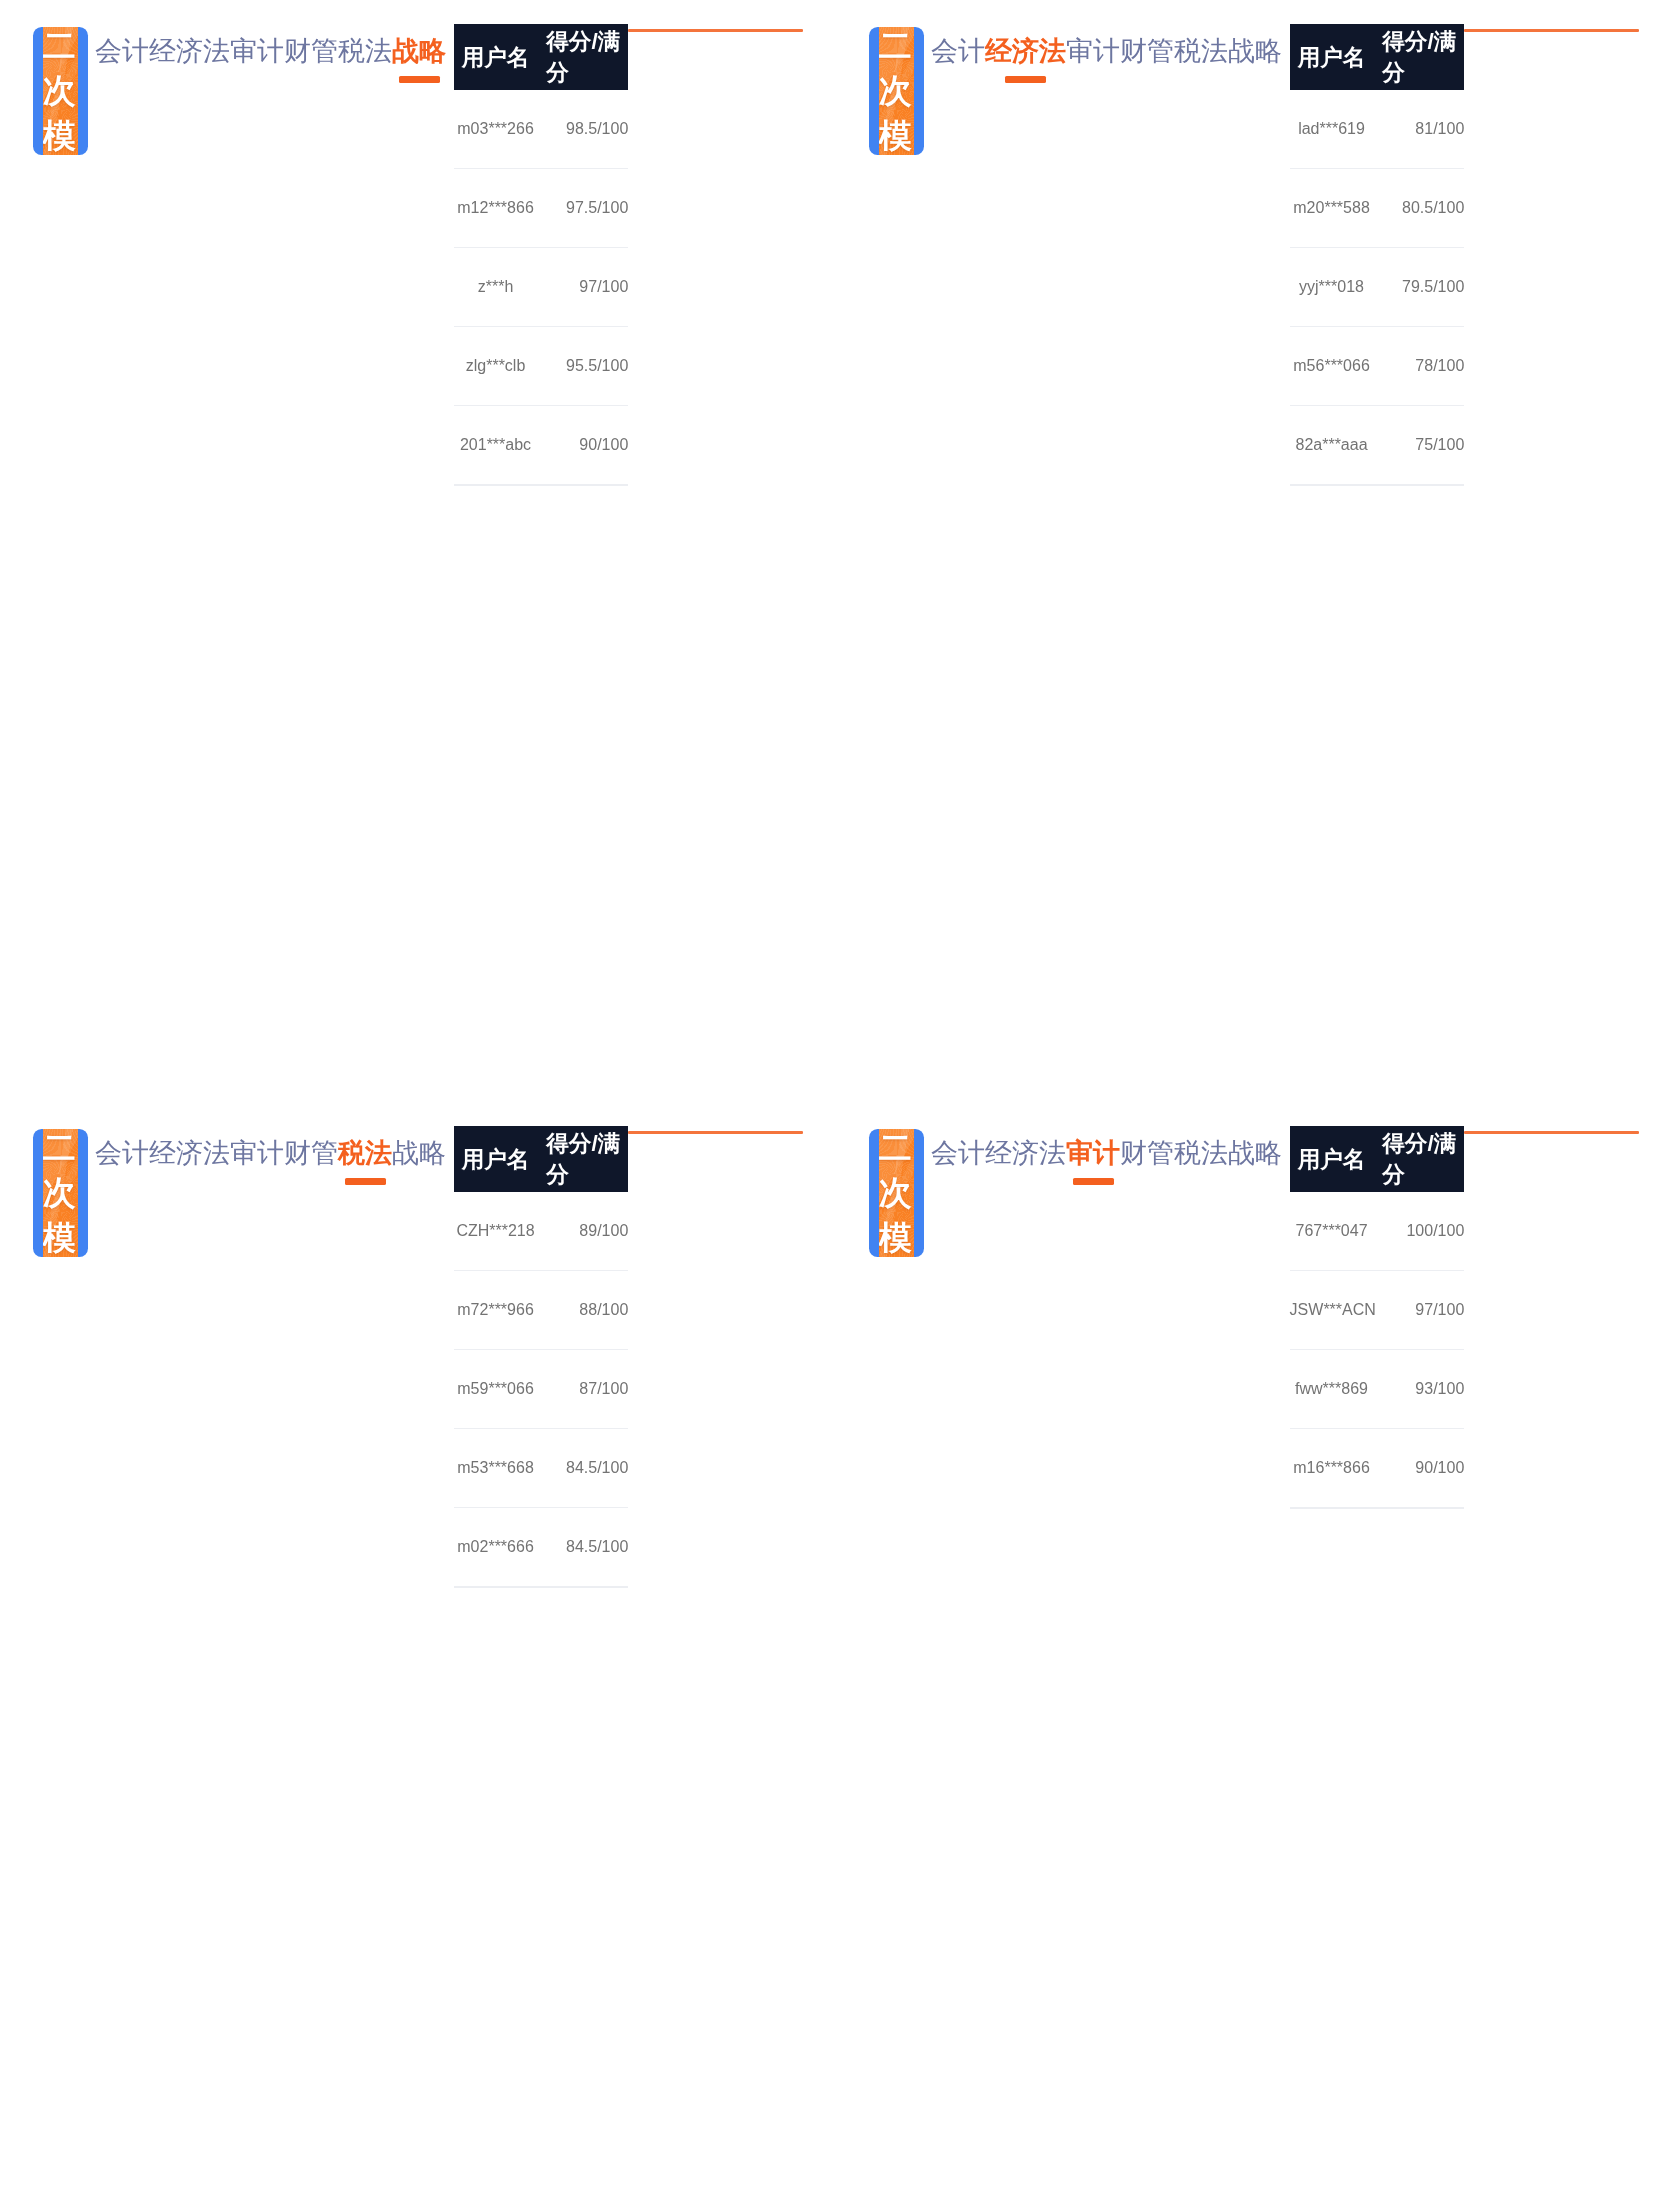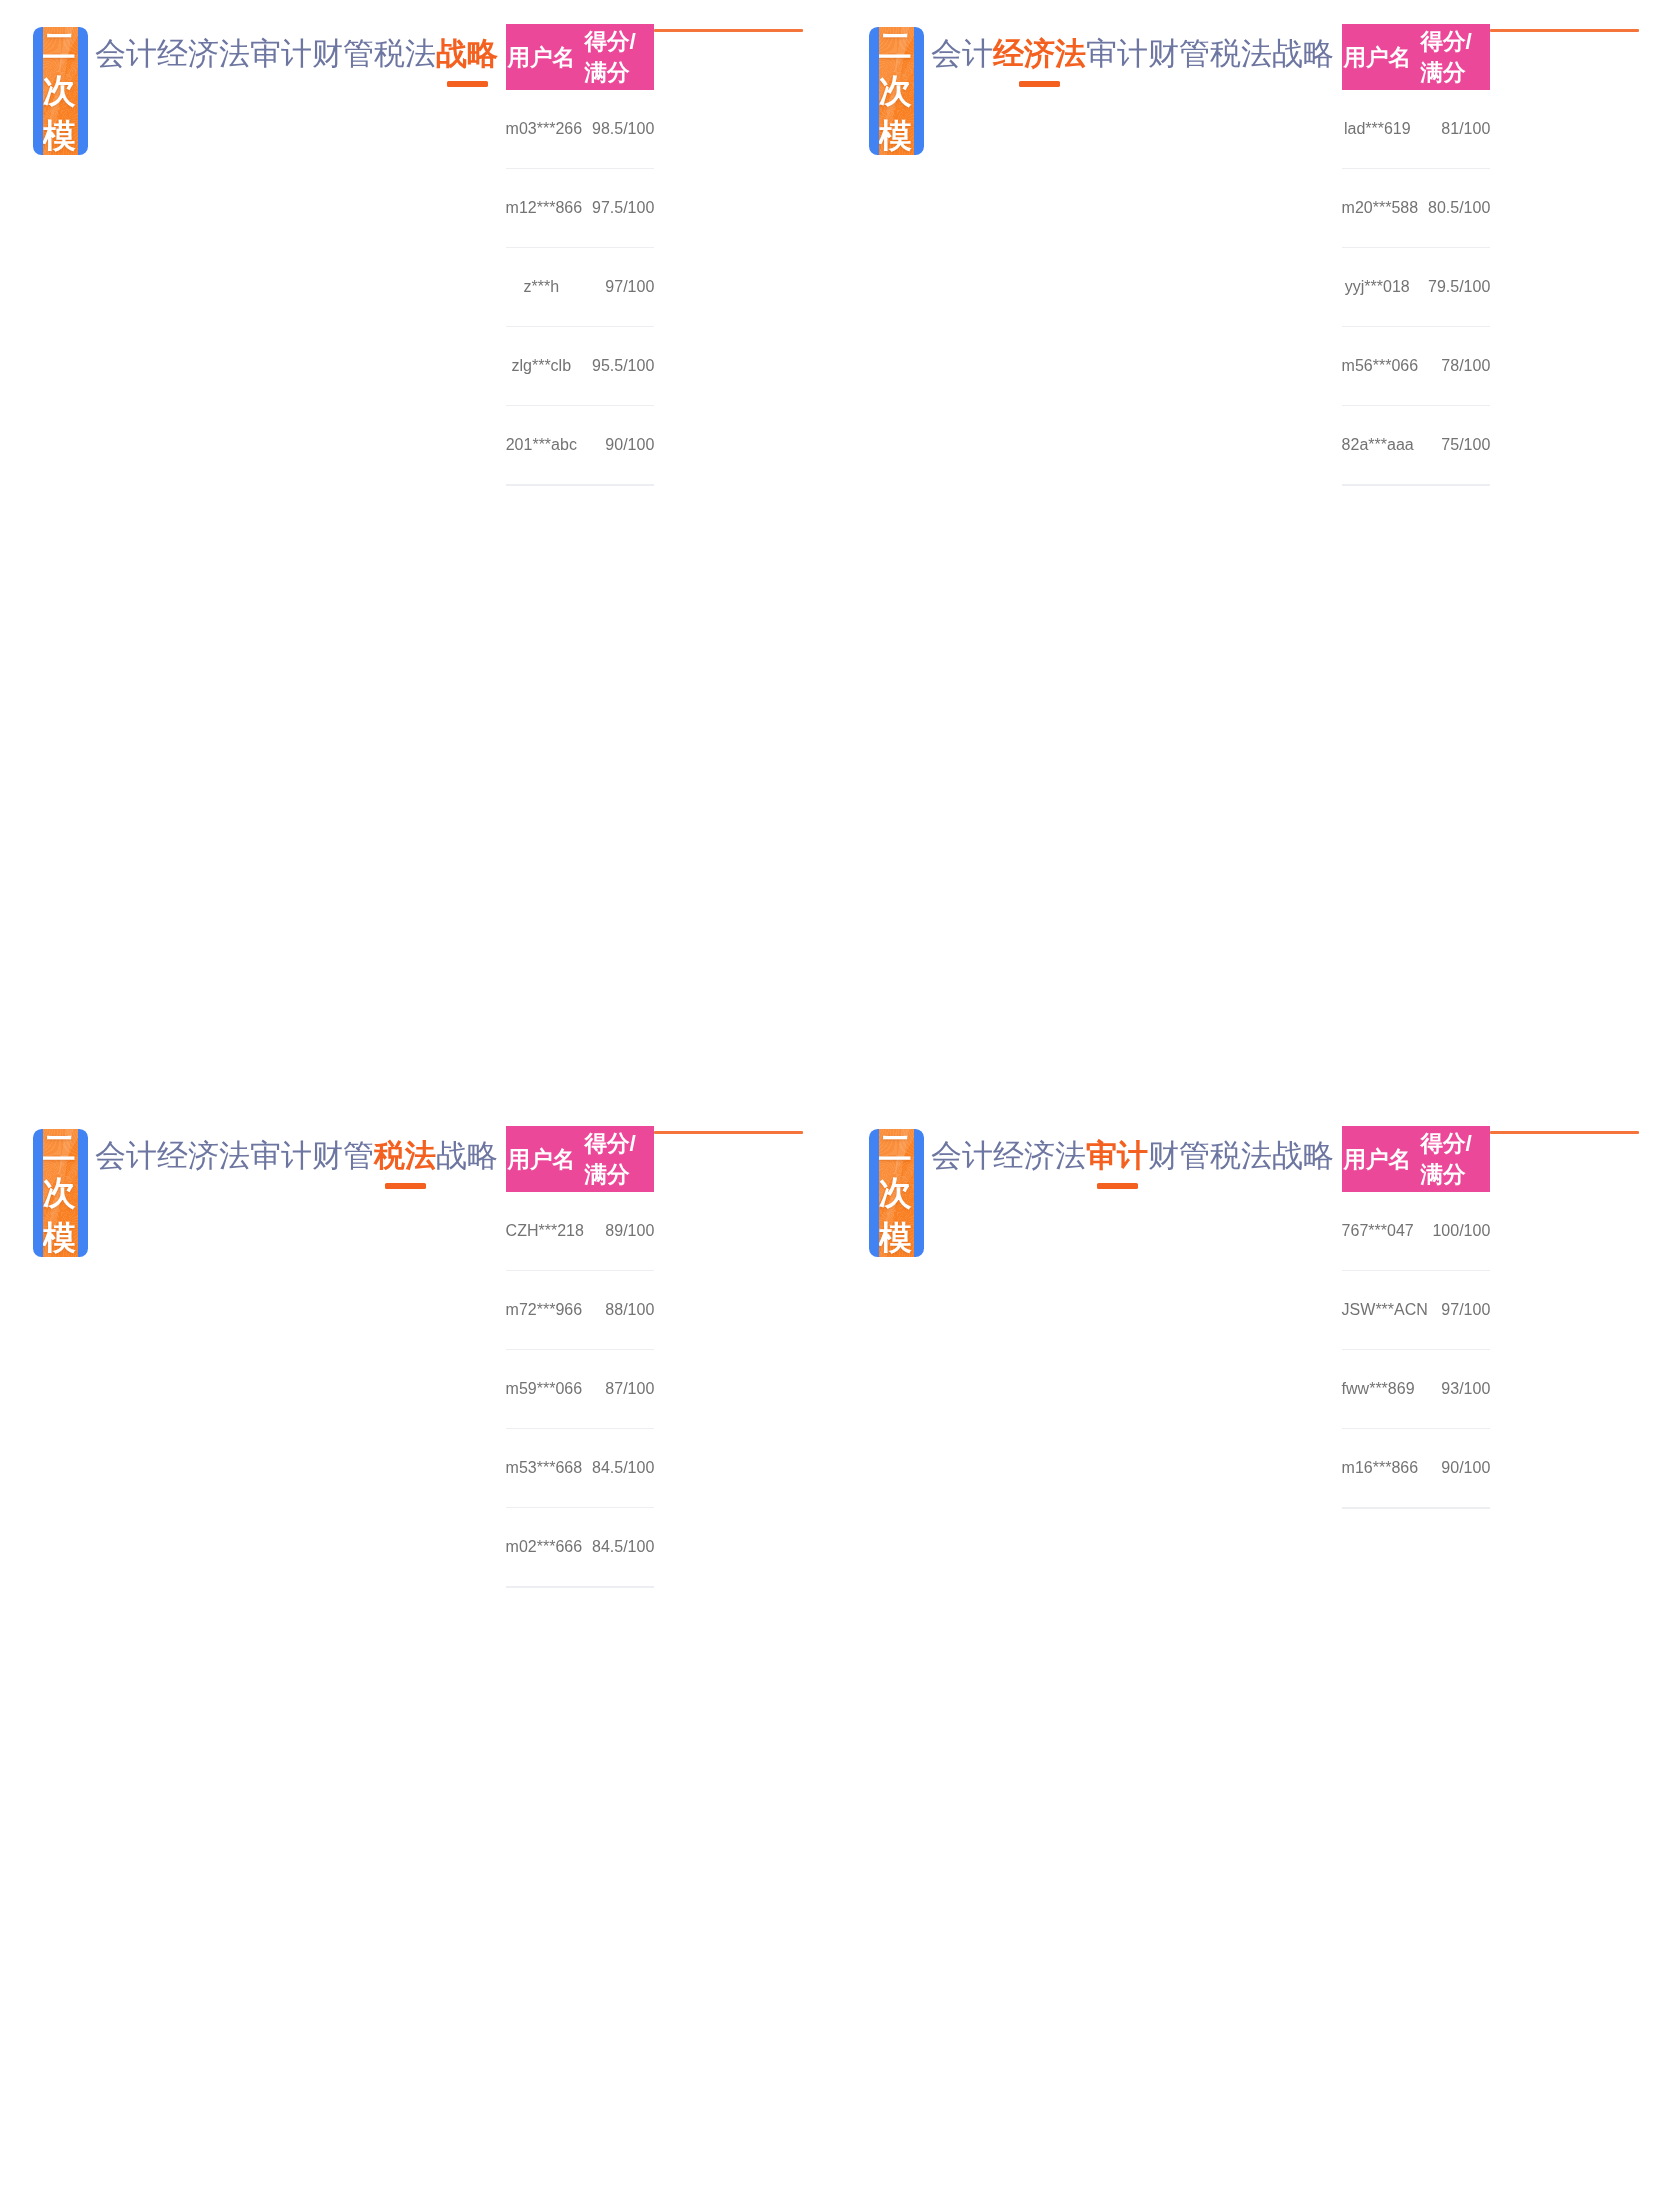--- a/index.html
+++ b/index.html
@@ -113,21 +113,21 @@
     margin-top: 37px;
     padding: 0 7.5px;
   }
   .tab {
     display: flex;
     flex-direction: column;
     align-items: center;
     cursor: pointer;
   }
   .tab-label {
-    font-size: 31px;
+    font-size: 27px;
     color: #6d76a0;
     line-height: 1.1;
     white-space: nowrap;
   }
   .tab.active .tab-label {
     color: #f4601f;
     font-weight: bold;
   }
   .tab-underline {
     margin-top: 9.7px;
@@ -139,21 +139,21 @@
   .tab.active .tab-underline {
     background: #f4601f;
   }
 
   
   .table {
     margin-top: 24px;
     width: 100%;
   }
   .table-head {
-    background: #ec4899;
+    background: #0f172a;
     display: flex;
     align-items: center;
     height: 66px;
     padding: 0 0 0 0;
   }
   .th {
     color: #ffffff;
     font-size: 22.6px;
     font-weight: bold;
   }

